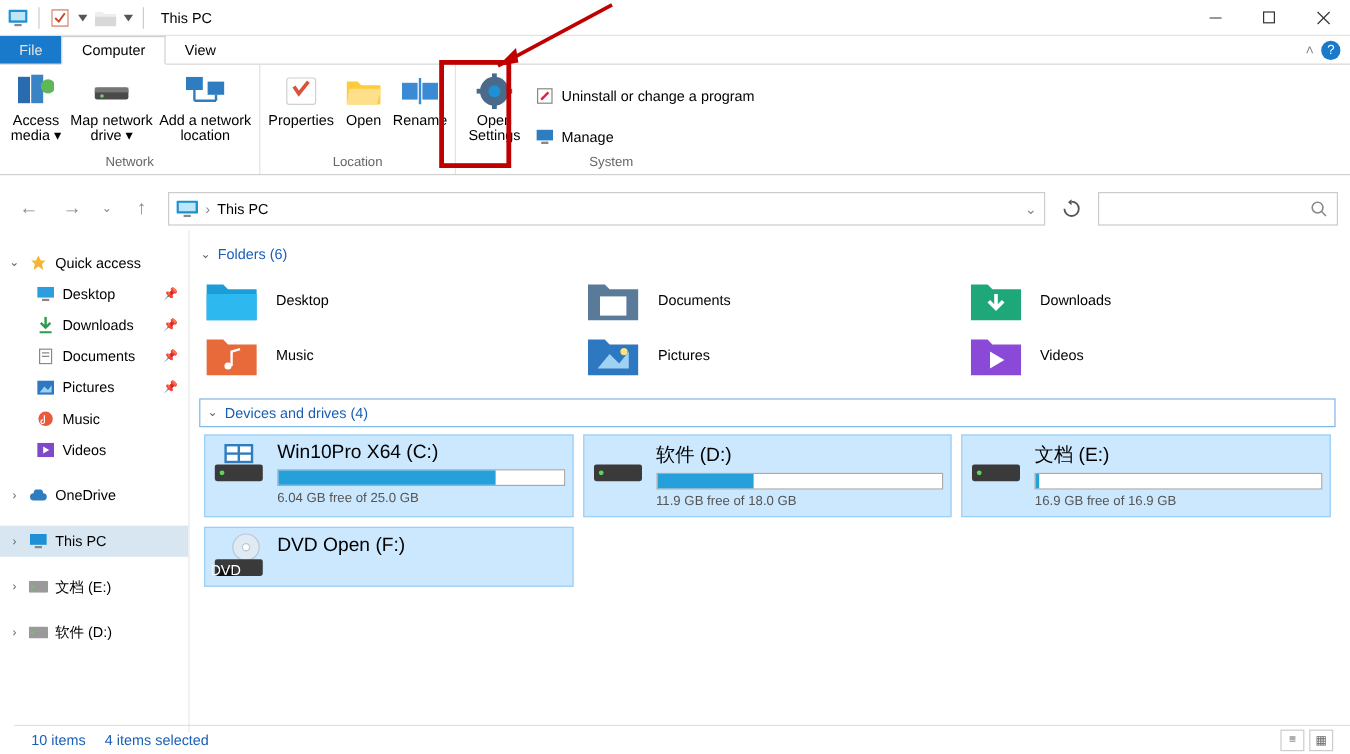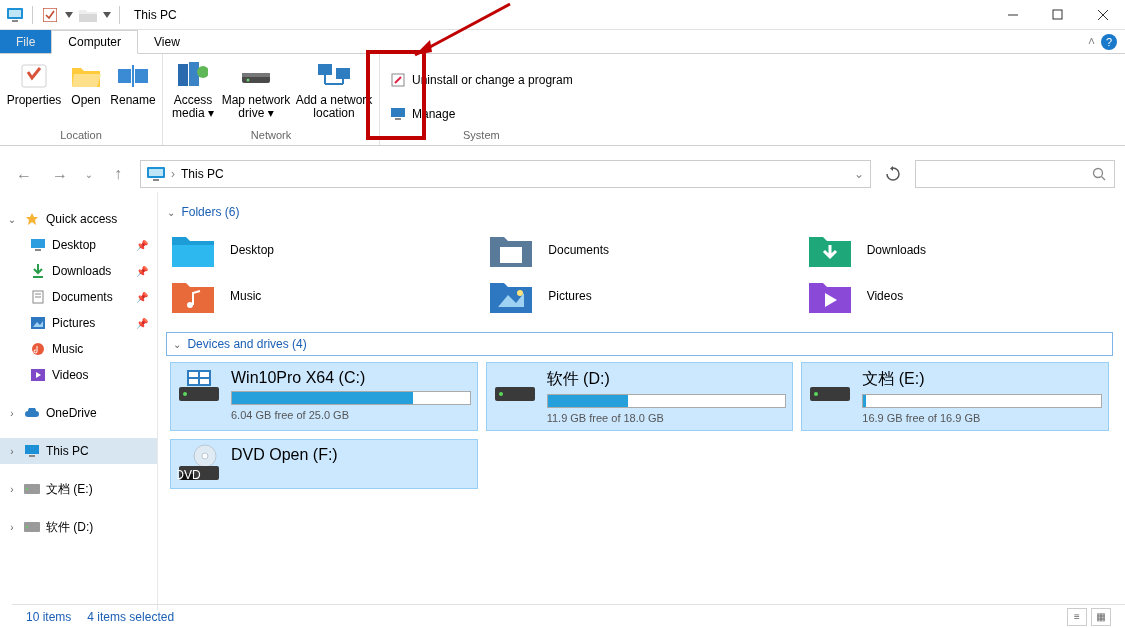--- a/index.html
+++ b/index.html
@@ -142,54 +142,20 @@
   <div class="tabs-right">
     <span style="color:#888;">˄</span>
     <div class="help-circle">?</div>
   </div>
 </div>
 
 <div class="ribbon">
 
   <div class="group">
     <div class="group-items">
-      <div class="big-btn" style="width:56px;">
-        <div class="ico">
-          <svg width="28" height="28">
-              <rect x="2" y="3" width="24" height="22" rx="2" fill="#fff" stroke="#d0d0d0"></rect>
-              <path d="M8 10 L12 16 L20 6" stroke="#d8533a" stroke-width="3" fill="none"></path>
-            </svg>
-        </div>
-        <div class="lbl">Properties</div>
-      </div>
-      <div class="big-btn" style="width:40px;">
-        <div class="ico">
-          <svg width="30" height="26">
-              <path d="M1 5 L10 5 L13 8 L29 8 L29 24 L1 24 Z" fill="#ffcb3d"></path>
-              <path d="M3 11 L30 11 L26 24 L1 24 Z" fill="#ffe08a"></path>
-            </svg>
-        </div>
-        <div class="lbl">Open</div>
-      </div>
-      <div class="big-btn" style="width:46px;">
-        <div class="ico">
-          <svg width="30" height="22">
-              <rect x="0" y="4" width="13" height="14" fill="#3b8bd4"></rect>
-              <rect x="17" y="4" width="13" height="14" fill="#3b8bd4"></rect>
-              <line x1="15" y1="0" x2="15" y2="22" stroke="#3b8bd4" stroke-width="2"></line>
-            </svg>
-        </div>
-        <div class="lbl">Rename</div>
-      </div>
-    </div>
-    <div class="group-name">Location</div>
-  </div>
-
-  <div class="group">
-    <div class="group-items">
       <div class="big-btn" style="width:48px;">
         <div class="ico">
           <svg width="30" height="28">
               <rect x="0" y="2" width="10" height="22" fill="#2a6baf"></rect>
               <rect x="11" y="0" width="10" height="24" fill="#3a84c5"></rect>
               <circle cx="25" cy="10" r="6" fill="#5fb757"></circle>
             </svg>
         </div>
         <div class="lbl"><span>Access media</span> ▾</div>
       </div>
@@ -212,22 +178,71 @@
               <line x1="25" y1="15" x2="25" y2="20" stroke="#2e7dc1" stroke-width="2"></line>
               <line x1="7" y1="20" x2="25" y2="20" stroke="#2e7dc1" stroke-width="2"></line>
             </svg>
         </div>
         <div class="lbl">Add a network location</div>
       </div>
     </div>
     <div class="group-name">Network</div>
   </div>
 
+  <div class="group">
+    <div class="group-items">
+      <div class="big-btn" style="width:56px;">
+        <div class="ico">
+          <svg width="28" height="28">
+              <rect x="2" y="3" width="24" height="22" rx="2" fill="#fff" stroke="#d0d0d0"></rect>
+              <path d="M8 10 L12 16 L20 6" stroke="#d8533a" stroke-width="3" fill="none"></path>
+            </svg>
+        </div>
+        <div class="lbl">Properties</div>
+      </div>
+      <div class="big-btn" style="width:40px;">
+        <div class="ico">
+          <svg width="30" height="26">
+              <path d="M1 5 L10 5 L13 8 L29 8 L29 24 L1 24 Z" fill="#ffcb3d"></path>
+              <path d="M3 11 L30 11 L26 24 L1 24 Z" fill="#ffe08a"></path>
+            </svg>
+        </div>
+        <div class="lbl">Open</div>
+      </div>
+      <div class="big-btn" style="width:46px;">
+        <div class="ico">
+          <svg width="30" height="22">
+              <rect x="0" y="4" width="13" height="14" fill="#3b8bd4"></rect>
+              <rect x="17" y="4" width="13" height="14" fill="#3b8bd4"></rect>
+              <line x1="15" y1="0" x2="15" y2="22" stroke="#3b8bd4" stroke-width="2"></line>
+            </svg>
+        </div>
+        <div class="lbl">Rename</div>
+      </div>
+    </div>
+    <div class="group-name">Location</div>
+  </div>
+
   <div class="group" style="border-right:none;">
     <div class="group-items">
+      <div class="big-btn" style="width:52px;">
+        <div class="ico">
+          <svg width="30" height="30" viewBox="0 0 30 30">
+              <circle cx="15" cy="15" r="12" fill="#4a6a8a"></circle>
+              <circle cx="15" cy="15" r="5" fill="#1e90d6"></circle>
+              <g fill="#4a6a8a">
+                <rect x="13" y="0" width="4" height="6"></rect>
+                <rect x="13" y="24" width="4" height="6"></rect>
+                <rect x="0" y="13" width="6" height="4"></rect>
+                <rect x="24" y="13" width="6" height="4"></rect>
+              </g>
+            </svg>
+        </div>
+        <div class="lbl">Open Settings</div>
+      </div>
       <div class="small-list">
         <div class="small-item">
           <div class="small-ico">
               <svg width="14" height="14">
                 <rect x="1" y="1" width="12" height="12" fill="#fff" stroke="#888"></rect>
                 <path d="M4 10 L10 4" stroke="#d24" stroke-width="2"></path>
               </svg>
             </div>
           <span>Uninstall or change a program</span>
         </div>

